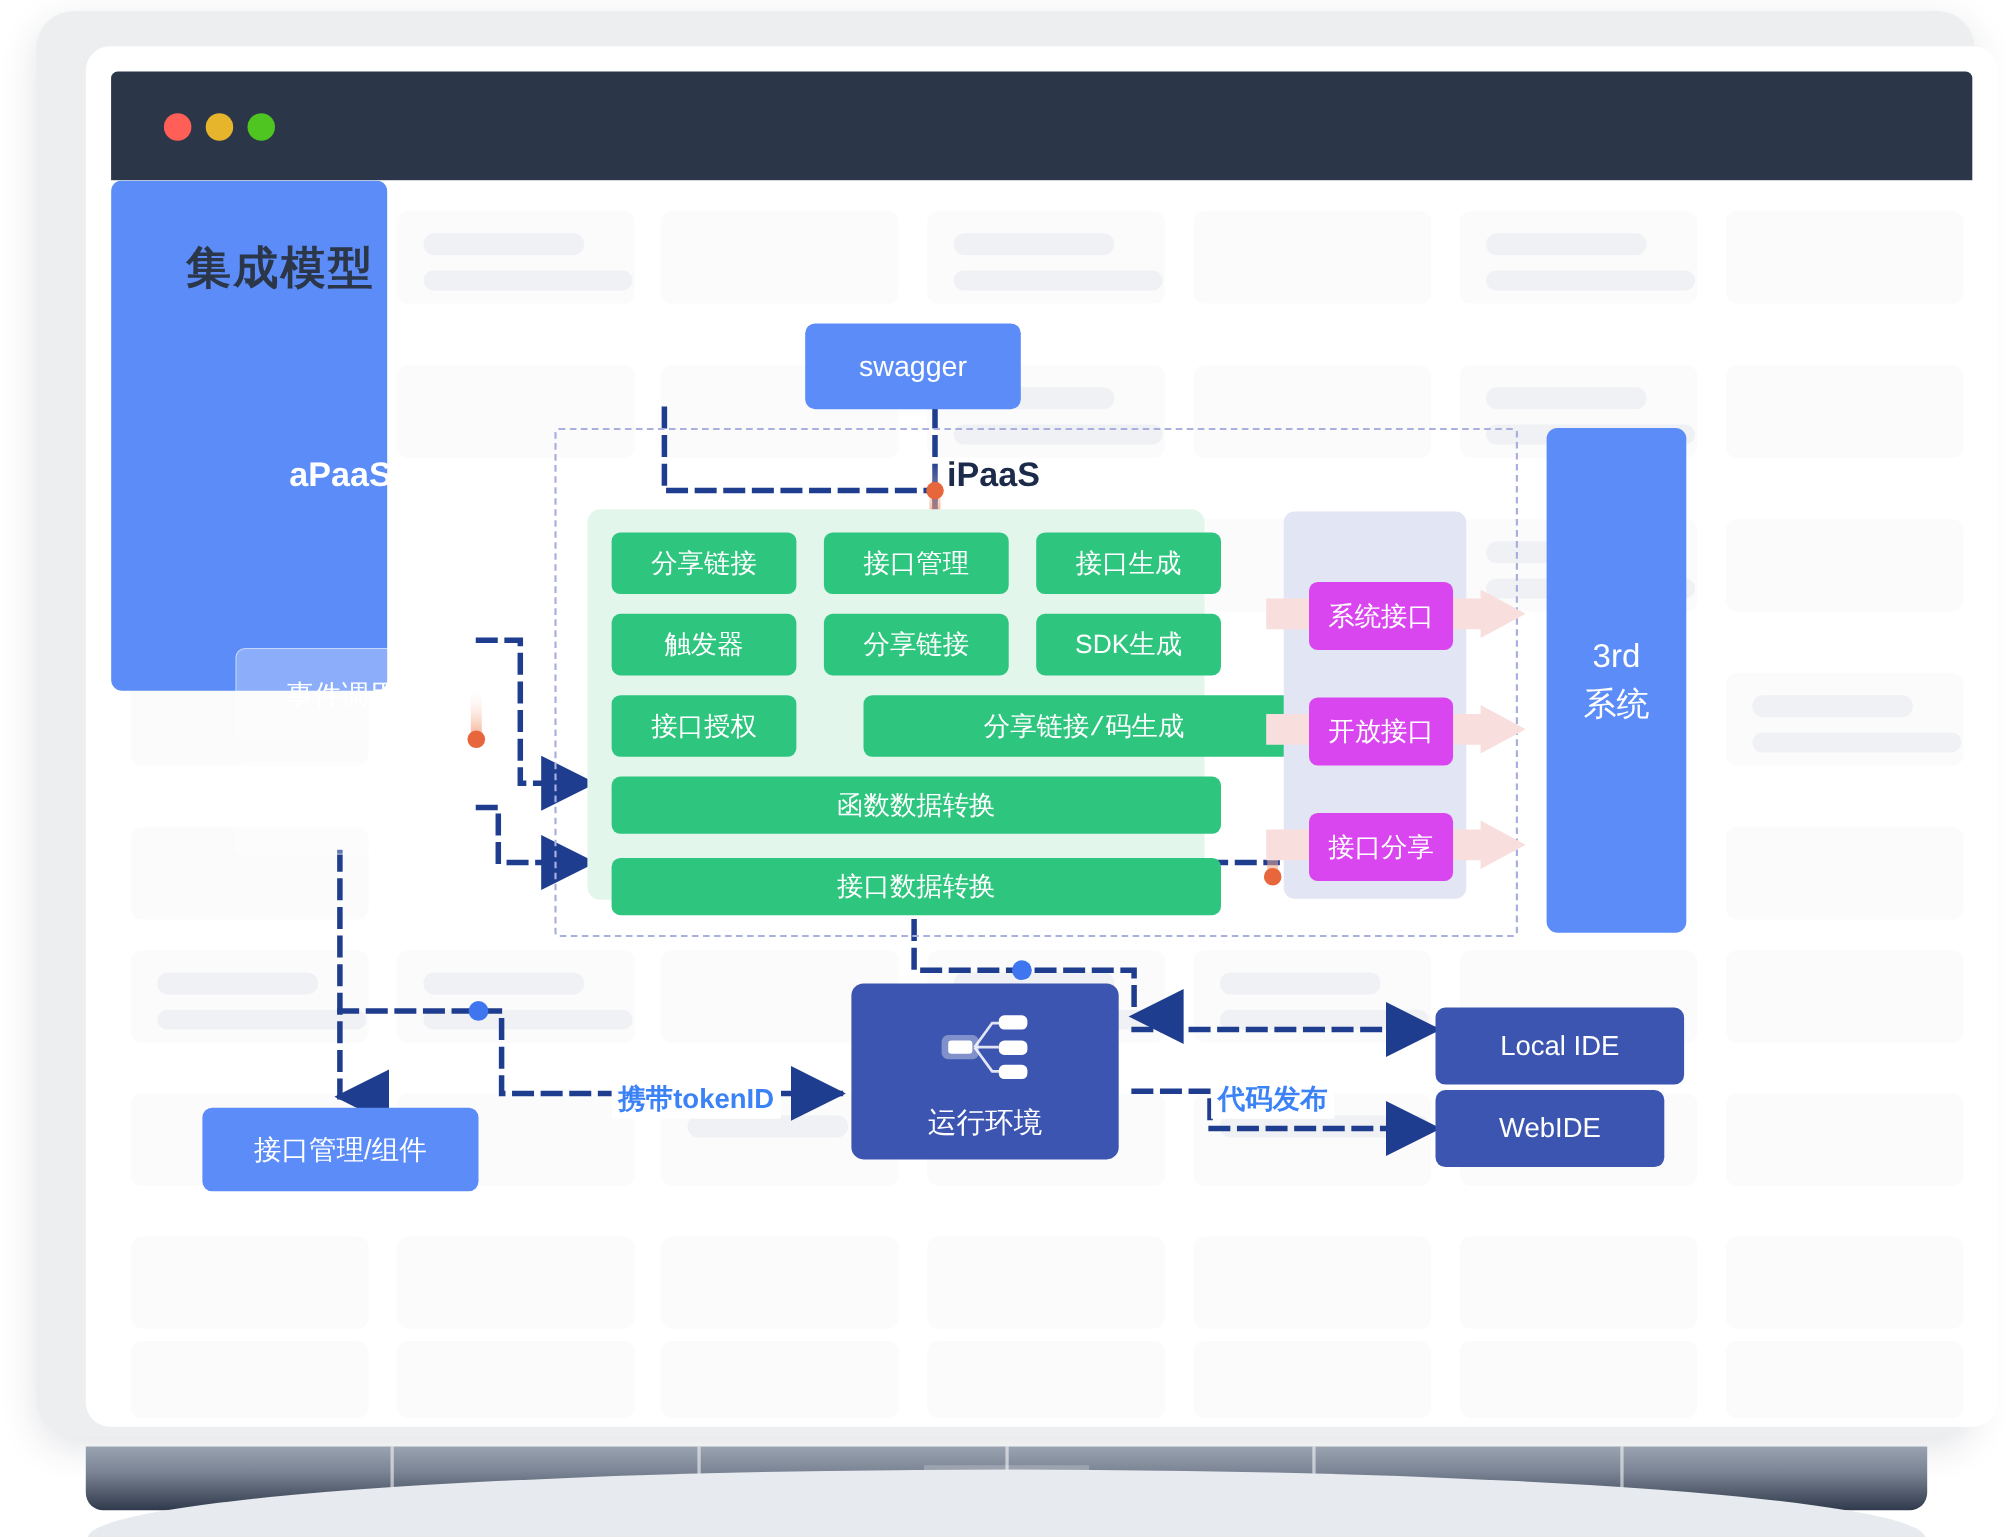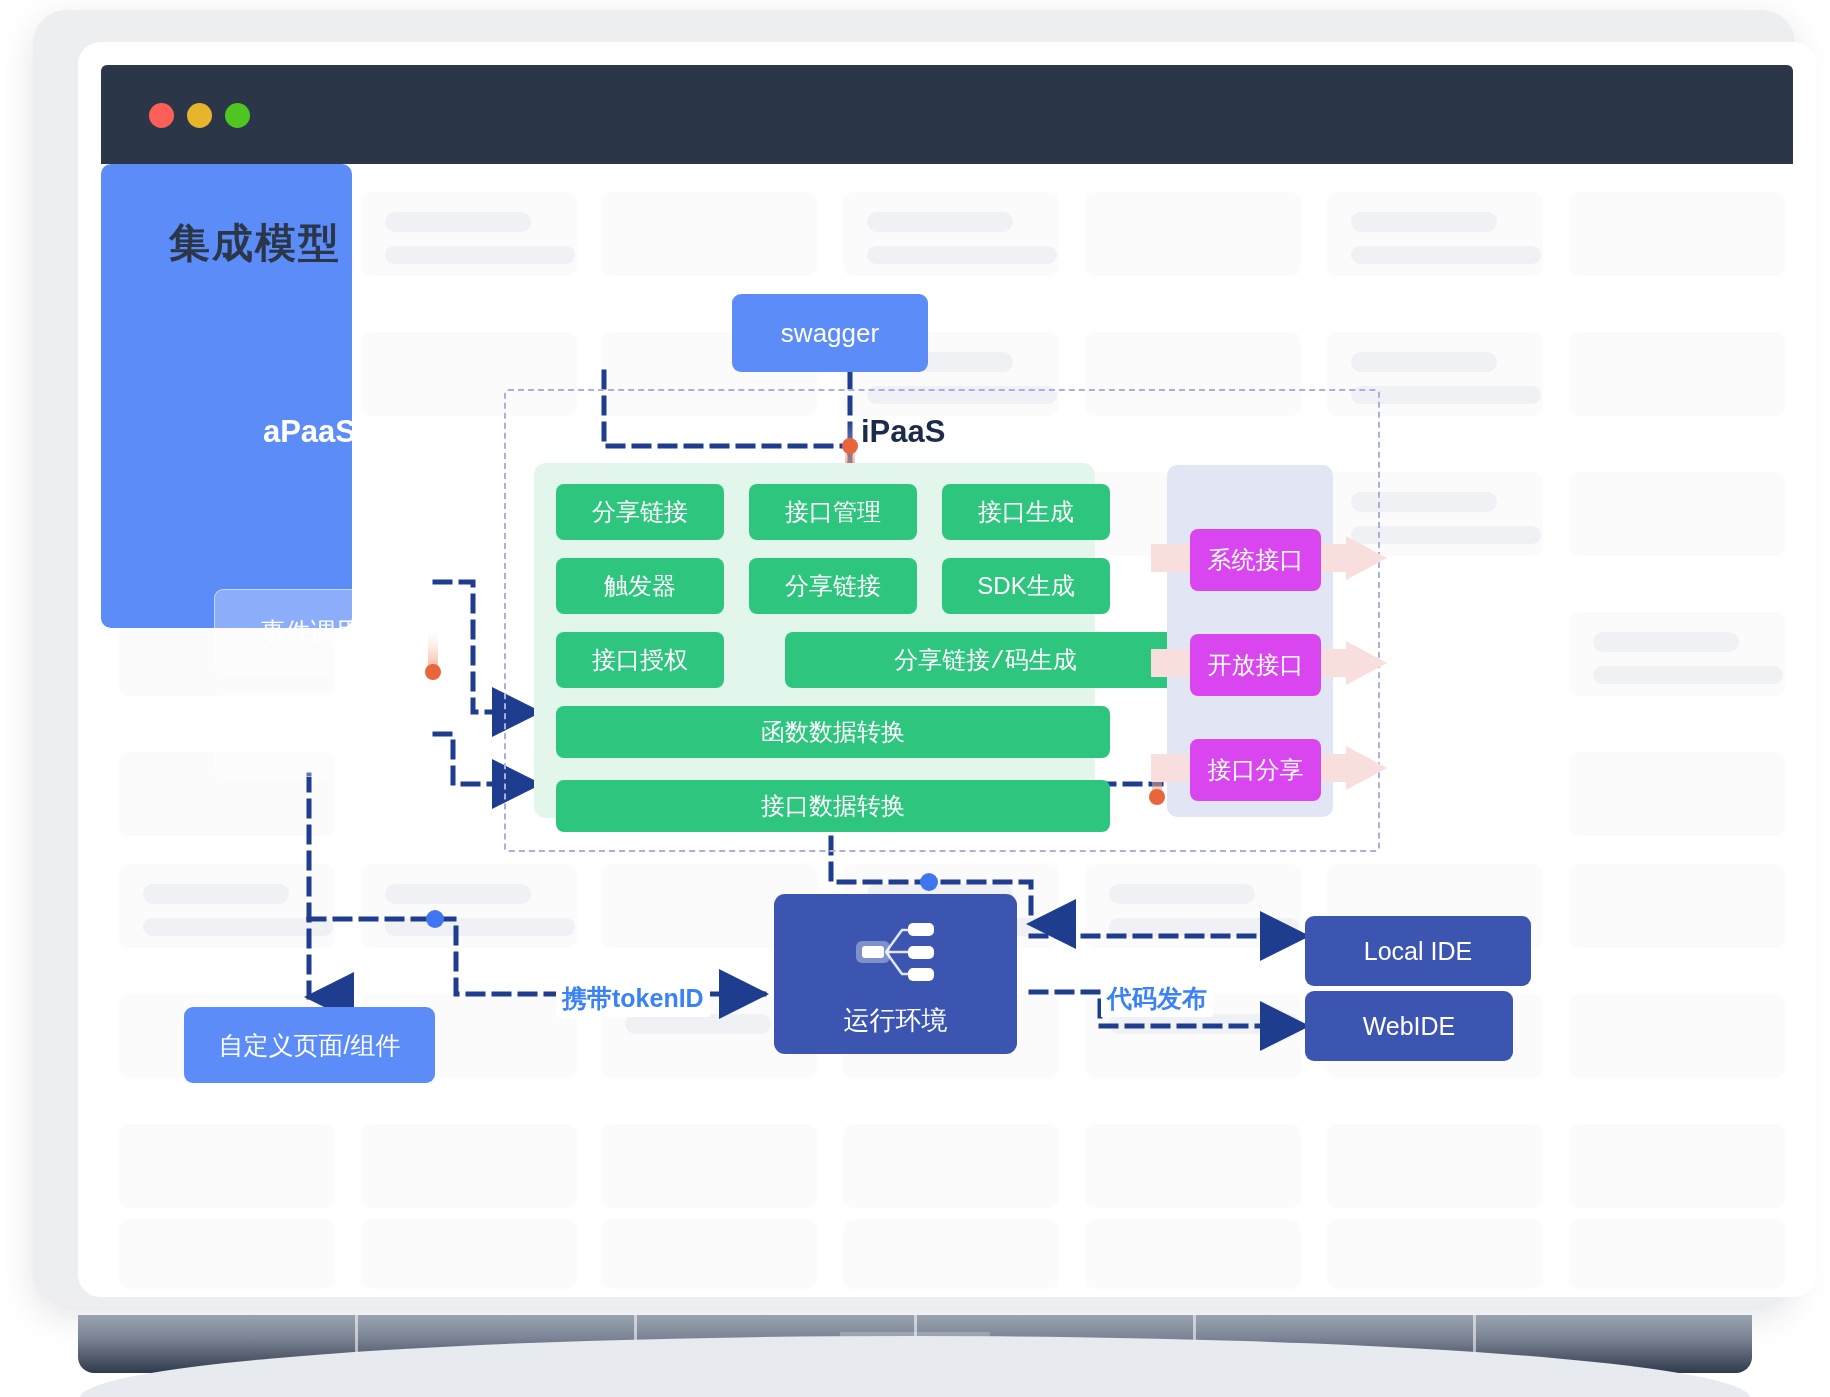--- a/index.html
+++ b/index.html
@@ -270,21 +270,21 @@
           </svg>
 
           <div class="title">集成模型</div>
 
           <div class="node blue" id="n-swagger">swagger</div>
 
           <div id="apaas"></div>
           <div id="apaas-title">aPaaS</div>
           <div class="apaas-sub" id="apaas-sub1">事件调用</div>
           <div class="apaas-sub" id="apaas-sub2">前端iframe</div>
-          <div class="node blue" id="custompage">自定义页面/组件</div>
+          <div class="node blue" id="custompage">接口管理/组件</div>
 
           <div id="ipaas-box"></div>
           <div id="ipaas-title">iPaaS</div>
           <div id="green-panel"></div>
 
           <div class="gchip" style="left:455px;top:320px;width:168px;height:56px;">分享链接</div>
           <div class="gchip" style="left:648px;top:320px;width:168px;height:56px;">接口管理</div>
           <div class="gchip" style="left:841px;top:320px;width:168px;height:56px;">接口生成</div>
 
           <div class="gchip" style="left:455px;top:394px;width:168px;height:56px;">触发器</div>
@@ -305,20 +305,24 @@
             <path d="M0,8 L195,8 L195,0 L236,22 L195,44 L195,36 L0,36 Z" fill="#f9dede"></path>
           </svg>
           <svg class="pink-arrow" style="top:582px;" viewBox="0 0 236 44">
             <path d="M0,8 L195,8 L195,0 L236,22 L195,44 L195,36 L0,36 Z" fill="#f9dede"></path>
           </svg>
           <div id="apiportal-title">API门户</div>
           <div class="portal-btn" id="pb1">系统接口</div>
           <div class="portal-btn" id="pb2">开放接口</div>
           <div class="portal-btn" id="pb3">接口分享</div>
 
+          <div class="node" id="thirdsys">
+            <span>3rd</span>
+            <span>系统</span>
+          </div>
 
           <div class="node" id="runtime">
             <span>运行环境</span>
           </div>
           <svg id="runtime-icon" viewBox="0 0 105 72">
             <path d="M40,36 L56,14 L76,14 M40,36 L62,36 M40,36 L56,58 L76,58" fill="none" stroke="#ffffff" stroke-width="2.5" opacity=".85"></path>
             <rect x="10" y="25" width="34" height="22" rx="6" fill="#ffffff" opacity=".35"></rect>
             <rect x="16" y="30" width="22" height="12" rx="3" fill="#ffffff"></rect>
             <rect x="62" y="7" width="26" height="13" rx="5" fill="#ffffff"></rect>
             <rect x="62" y="30" width="26" height="13" rx="5" fill="#ffffff"></rect>

